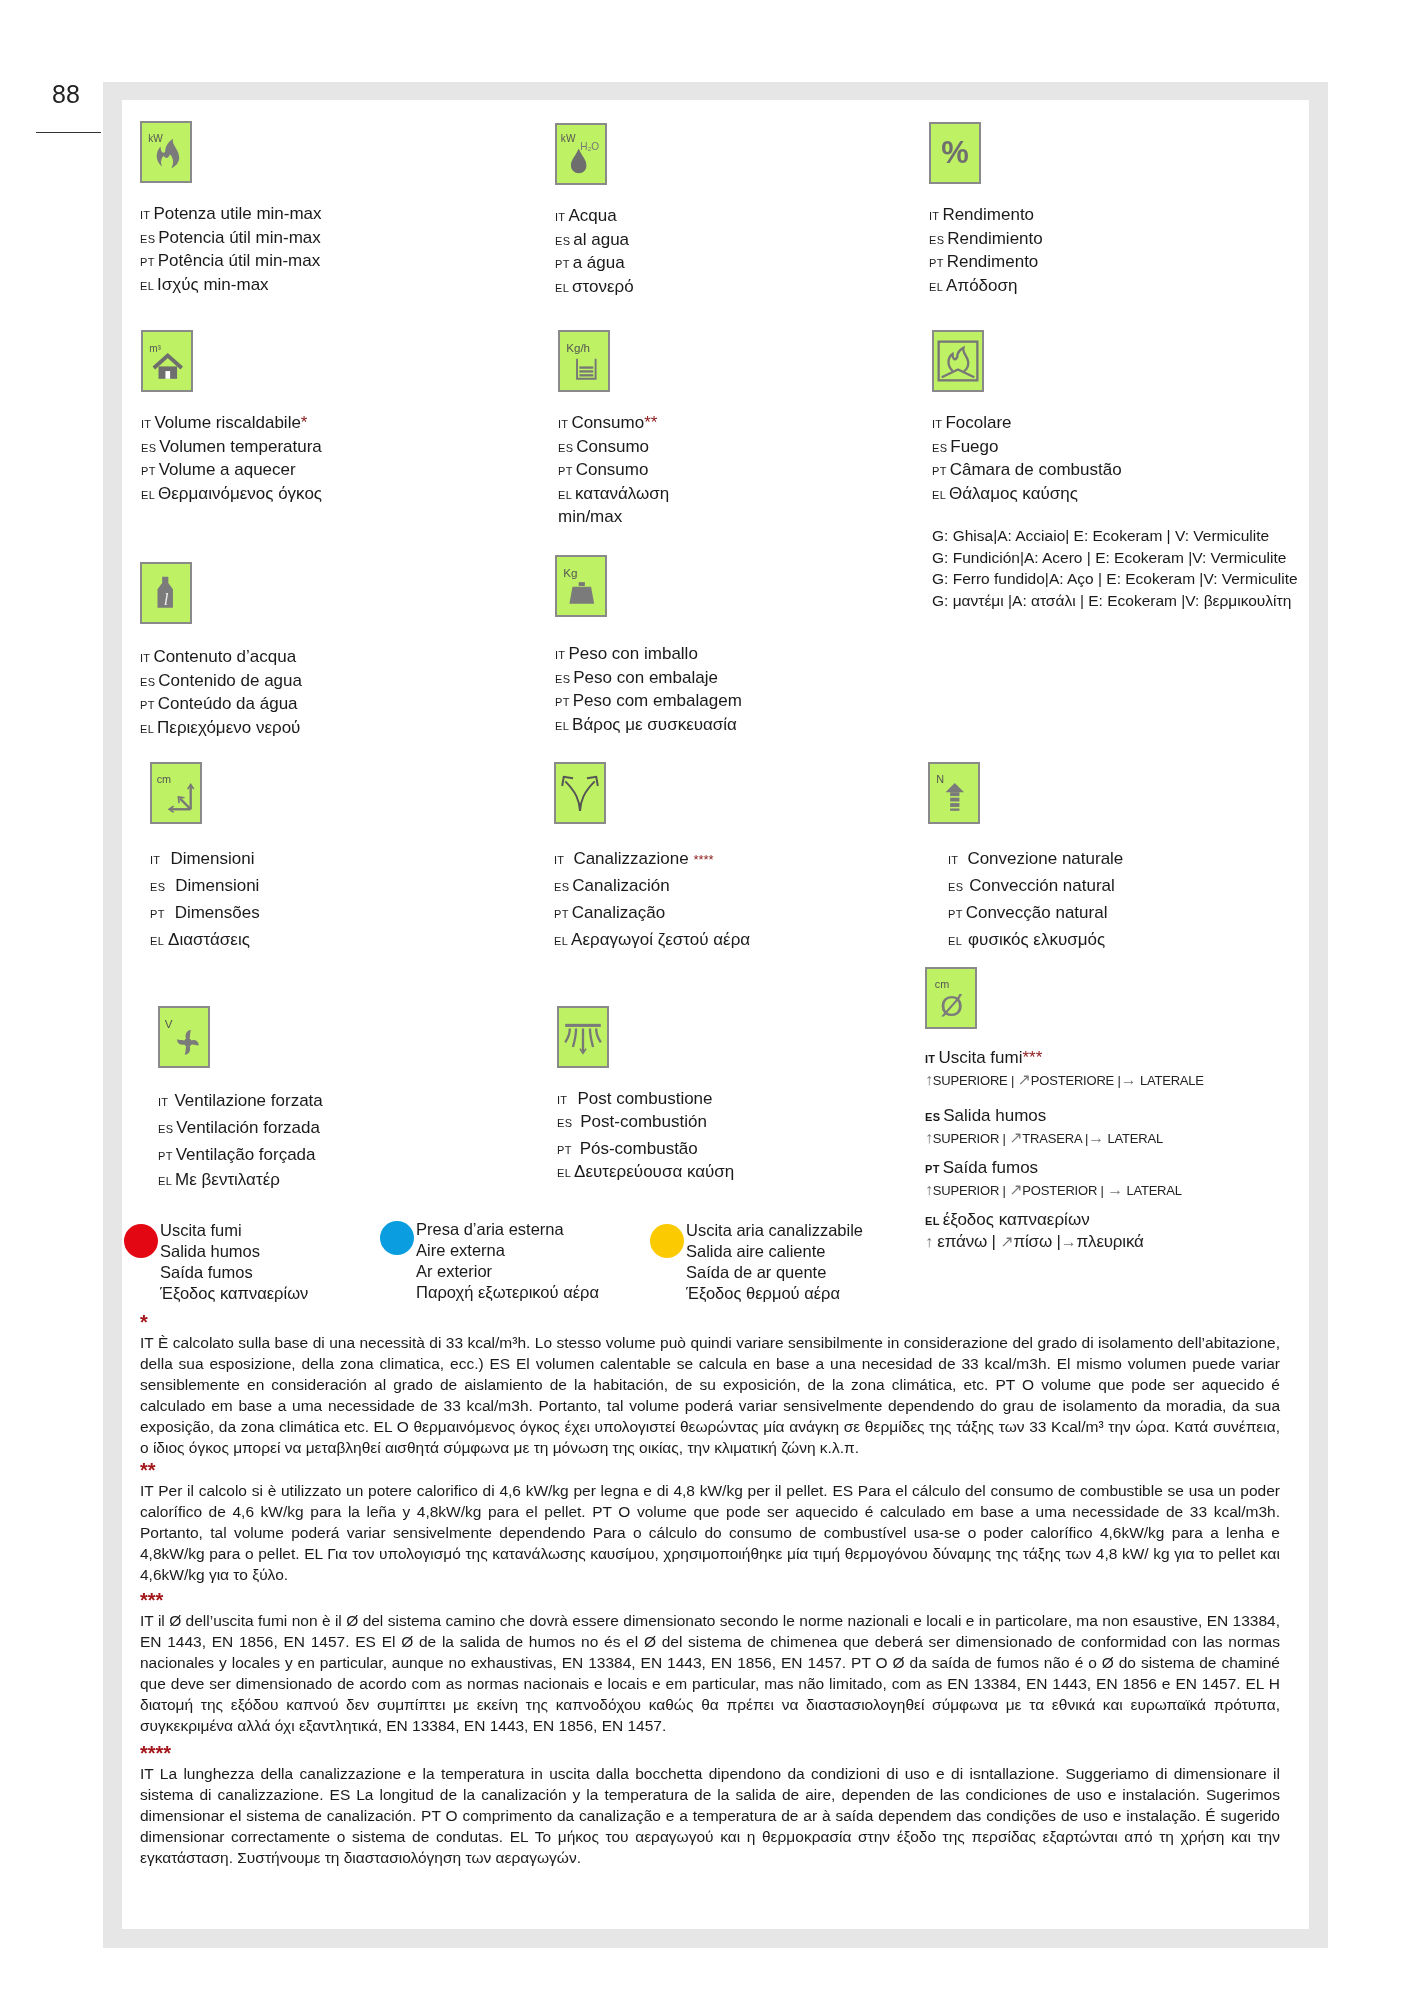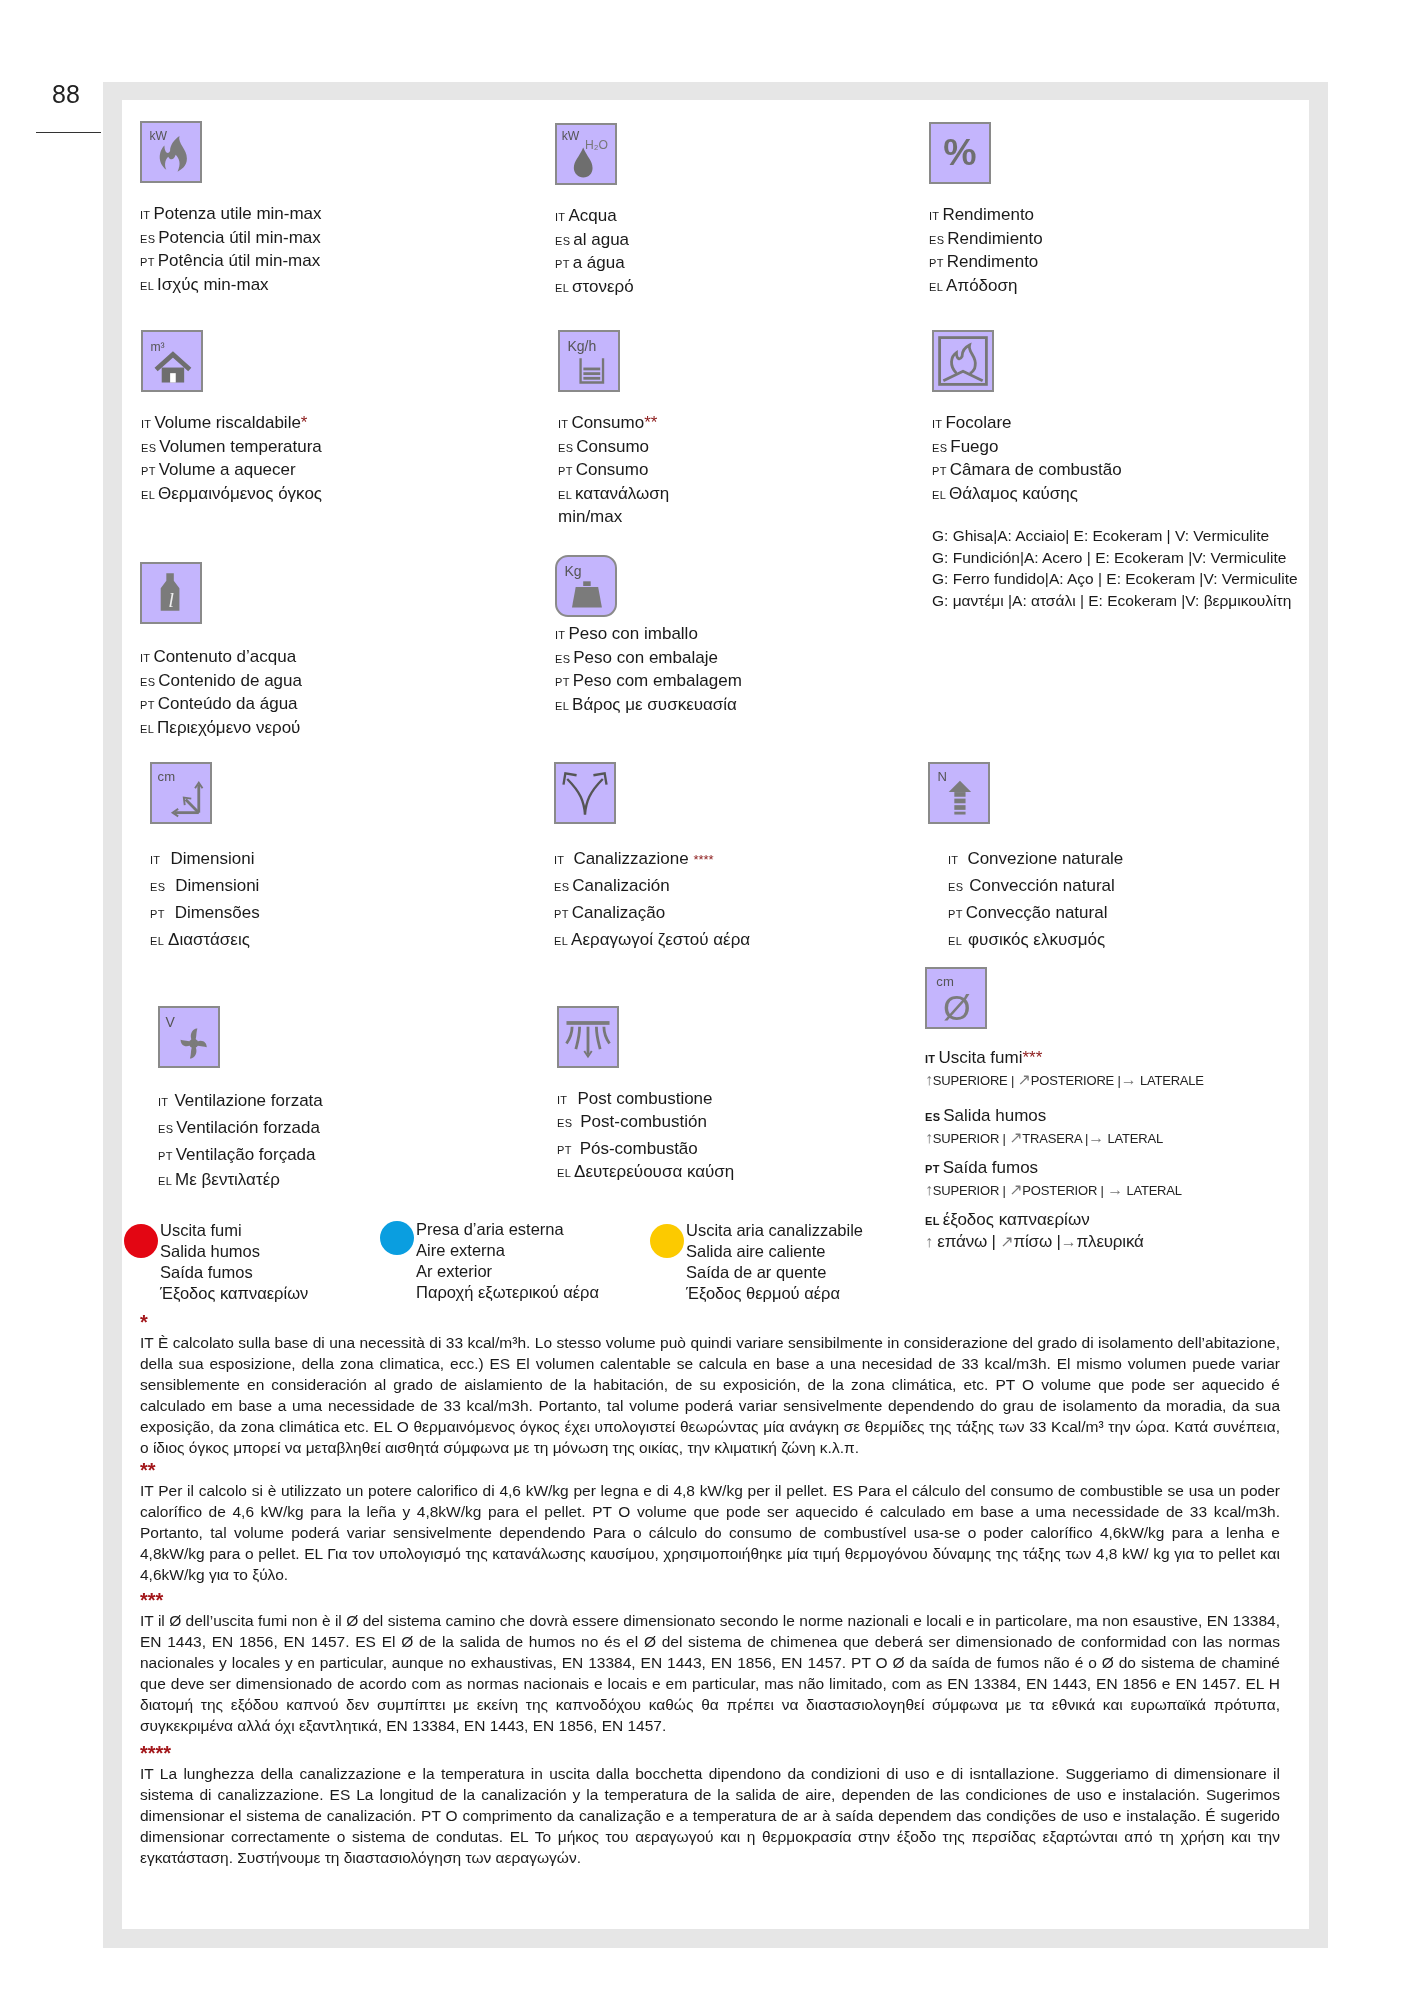--- a/index.html
+++ b/index.html
@@ -6,21 +6,21 @@
   html, body { width: 1417px; height: 2000px; background: #ffffff; }
   body { position: relative; font-family: "Liberation Sans", sans-serif; color: #1a1a1a; overflow: hidden; }
 
   .page-number { position: absolute; left: 52px; top: 80px; font-size: 25px; color: #222; font-family: "Liberation Sans", sans-serif; }
   .page-rule { position: absolute; left: 36px; top: 132px; width: 65px; height: 1px; background: #333; }
 
   .frame { position: absolute; left: 103px; top: 82px; width: 1225px; height: 1866px; background: #e6e6e6; }
   .panel { position: absolute; left: 122px; top: 100px; width: 1187px; height: 1829px; background: #ffffff; }
 
   .item { position: absolute; }
-  .icon-box { width: 62px; height: 62px; border: 2px solid #8a8a8a; background: #c4b5fd; position: relative; margin-bottom: 20px; text-decoration: underline; }
+  .icon-box { width: 52px; height: 62px; border: 2px solid #8a8a8a; background: #bef264; position: relative; margin-bottom: 20px; text-decoration: underline; }
   .icon-box svg { position: absolute; left: 0; top: 0; width: 100%; height: 100%; }
   .labels { font-size: 17px; line-height: 21.5px; }
   .row { white-space: nowrap; }
   .lang { font-size: 11px; margin-right: 3px; letter-spacing: 0.3px; text-transform: uppercase; }
   .star { color: #8b1a1a; }
 
   .materials { position: absolute; left: 932px; top: 525px; font-size: 15.5px; line-height: 21.5px; white-space: nowrap; }
 
   .dir-row { font-size: 13px; white-space: nowrap; margin-bottom: 10px; color: #222; letter-spacing: -0.2px; }
   .dir-row .arr { color: #777; font-size: 16px; }
@@ -156,21 +156,21 @@
   </div>
   <div class="labels">
     <div class="row"><span class="lang">IT</span><span>Contenuto d’acqua</span></div>
     <div class="row"><span class="lang">ES</span><span>Contenido de agua</span></div>
     <div class="row"><span class="lang">PT</span><span>Conteúdo da água</span></div>
     <div class="row"><span class="lang">EL</span><span>Περιεχόμενο νερού</span></div>
   </div>
 </div>
 
 <div class="item" style="left:555px; top:555px;">
-  <div class="icon-box" style="margin-bottom:6px;border-radius:13px;">
+  <div class="icon-box" style="margin-bottom:26px;">
     <svg viewBox="0 0 62 62">
       <text x="8" y="20" font-size="15" fill="#555" font-family="Liberation Sans, sans-serif">Kg</text>
       <rect x="28" y="26" width="8" height="5" fill="#777"></rect>
       <path d="M20 32 L44 32 L48 54 L16 54 Z" fill="#7b7b7b"></path>
     </svg>
   </div>
   <div class="labels">
     <div class="row"><span class="lang">IT</span><span>Peso con imballo</span></div>
     <div class="row"><span class="lang">ES</span><span>Peso con embalaje</span></div>
     <div class="row"><span class="lang">PT</span><span>Peso com embalagem</span></div>

